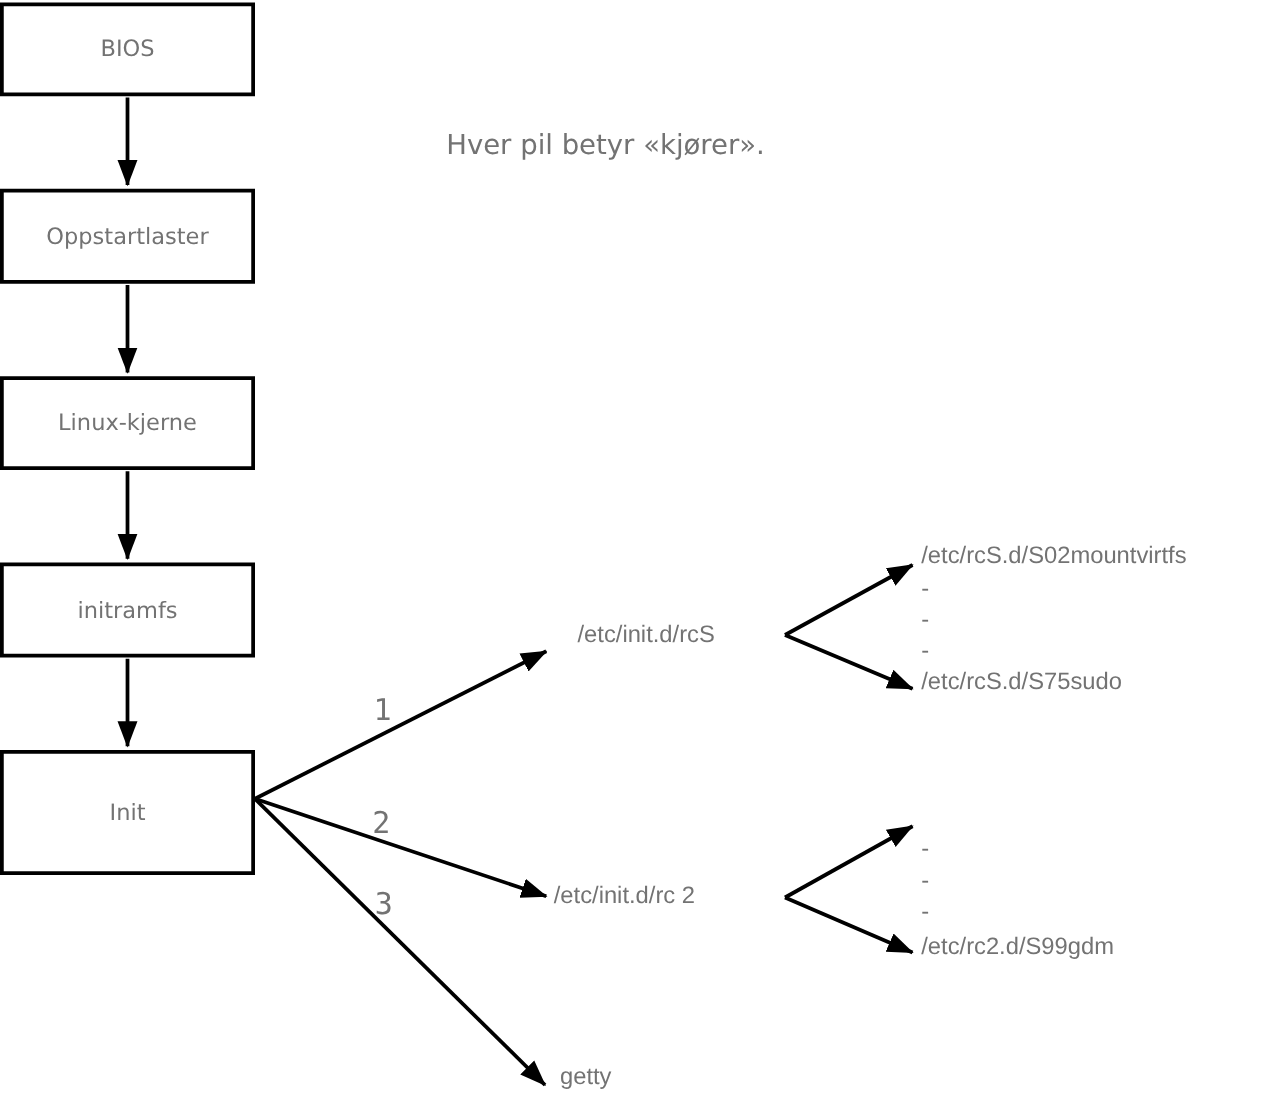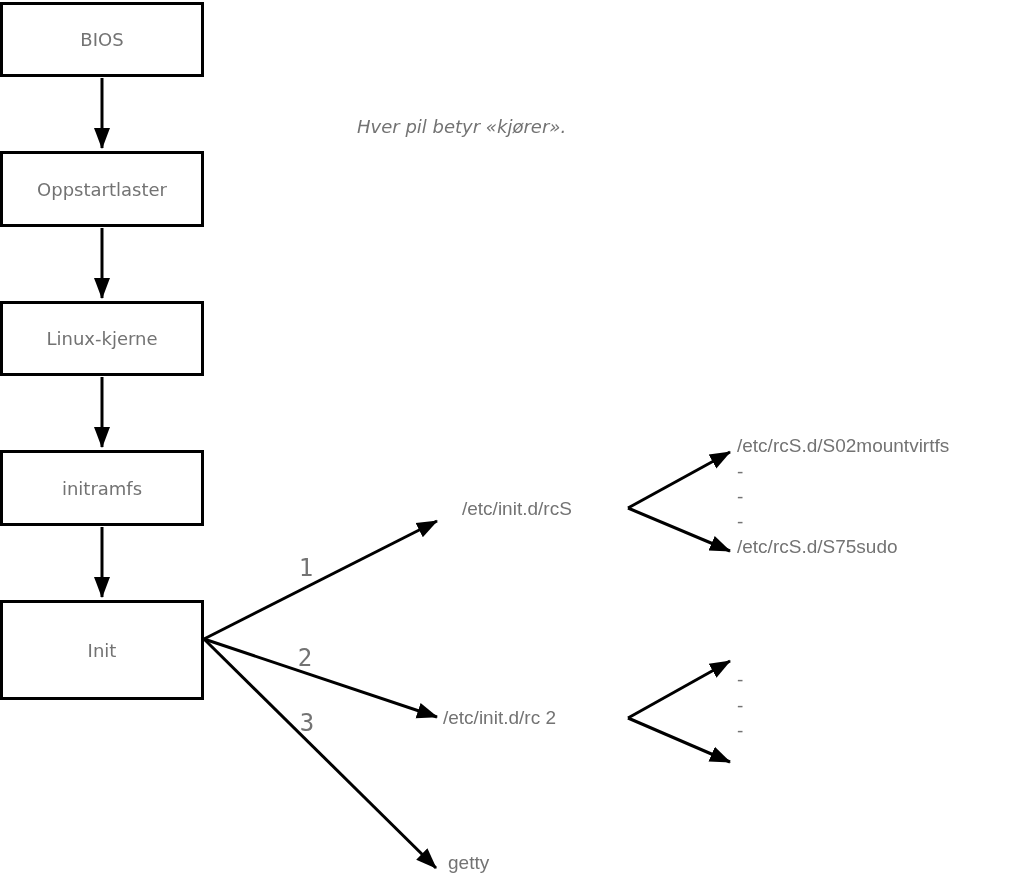--- a/index.html
+++ b/index.html
@@ -35,24 +35,23 @@
     border: 3px solid #000000;
     background: #ffffff;
     display: flex;
     align-items: center;
     justify-content: center;
     font-size: 18px;
   }
   .legend-note {
     position: absolute;
     left: 357px;
-    top: 116px;
-    font-size: 18px;
+    top: 104px;
+    font-size: 22px;
     white-space: nowrap;
-    font-style: italic;
   }
   .mono {
     position: absolute;
     font-family: Liberation Sans, sans-serif;
     font-size: 19px;
     line-height: 1;
     white-space: nowrap;
     transform: translateY(-50%);
   }
   .branch-num {
@@ -119,14 +118,15 @@
 
   <div class="mono" style="left:737px;top:445px">/etc/rcS.d/S02mountvirtfs</div>
   <div class="mono" style="left:737px;top:471px">-</div>
   <div class="mono" style="left:737px;top:496px">-</div>
   <div class="mono" style="left:737px;top:521px">-</div>
   <div class="mono" style="left:737px;top:546px">/etc/rcS.d/S75sudo</div>
 
   <div class="mono" style="left:737px;top:679px">-</div>
   <div class="mono" style="left:737px;top:705px">-</div>
   <div class="mono" style="left:737px;top:730px">-</div>
+  <div class="mono" style="left:737px;top:758px">/etc/rc2.d/S99gdm</div>
 
 </div>
 
 </body></html>

